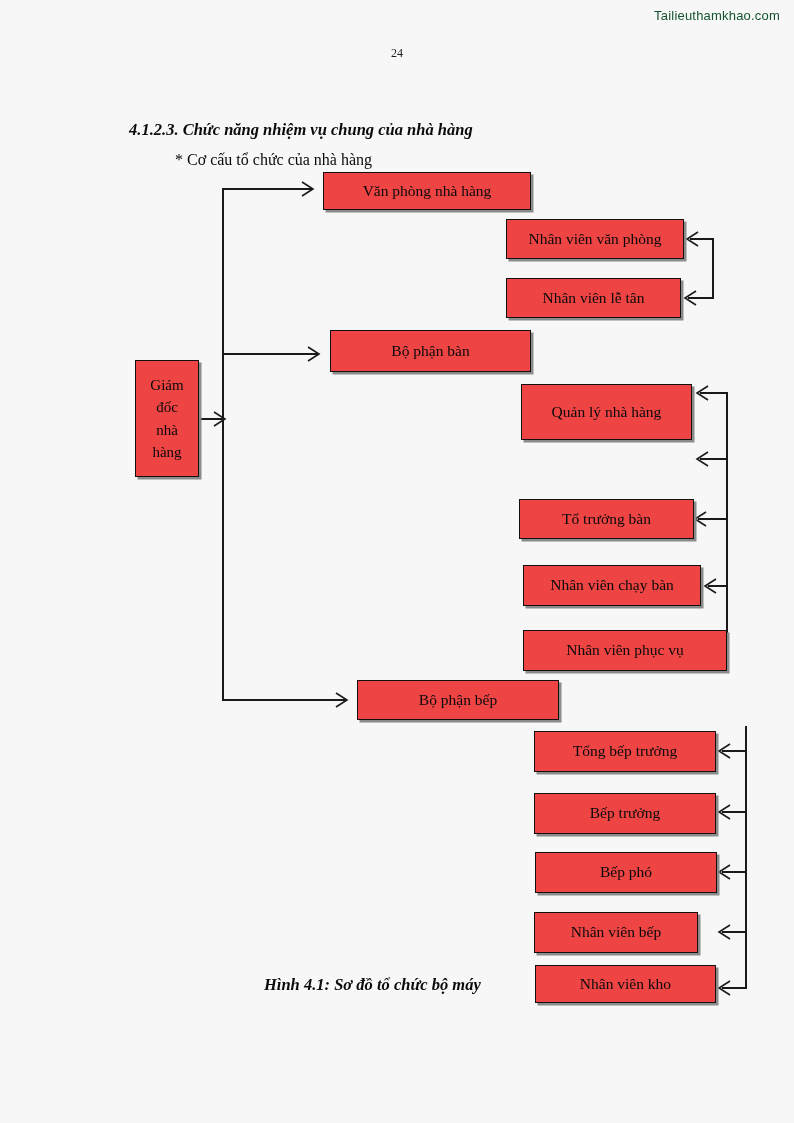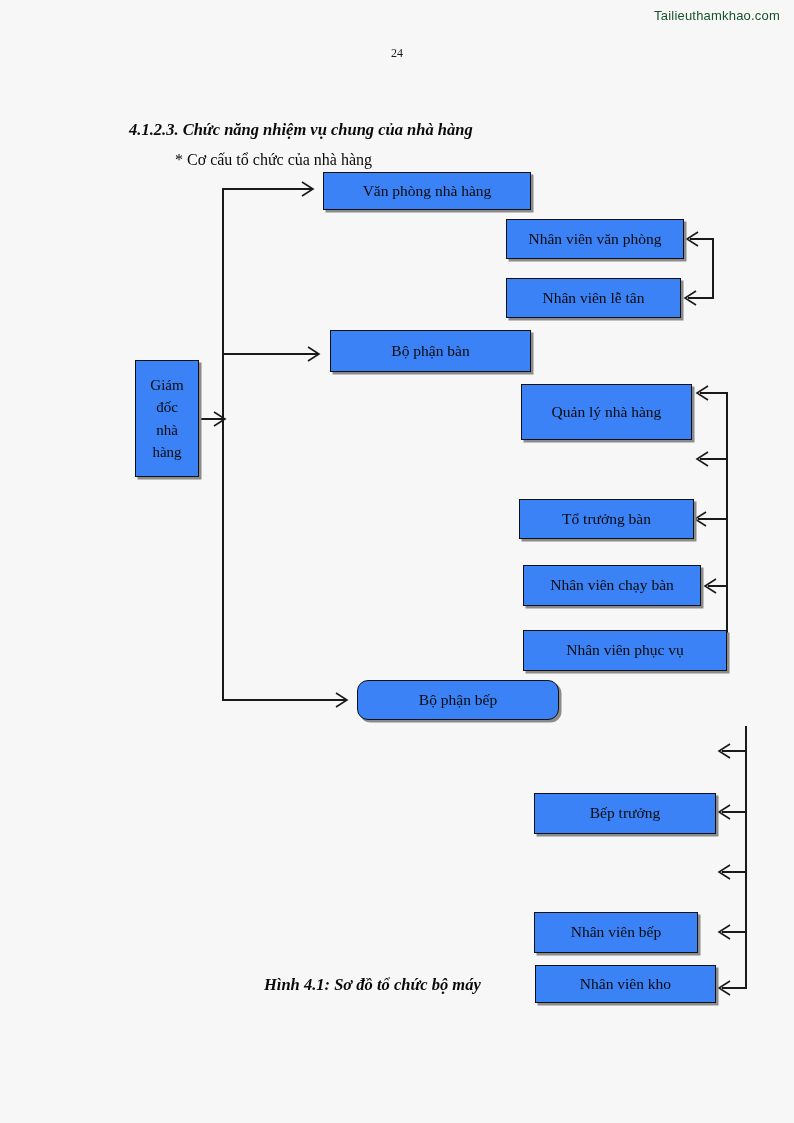--- a/index.html
+++ b/index.html
@@ -75,21 +75,21 @@
     font-weight: bold;
     font-style: italic;
     white-space: nowrap;
     color: #0a0a0a;
   }
 
   
   .box {
     position: absolute;
     box-sizing: border-box;
-    background: #3b82f6;
+    background: #ef4444;
     border: 1.4px solid #111111;
     box-shadow: 2.5px 2.5px 0 0 #8b8b8b;
     display: flex;
     align-items: center;
     justify-content: center;
     text-align: center;
     font-size: 15.5px;
     line-height: 1.35;
     color: #0a0a0a;
   }
@@ -209,21 +209,21 @@
     <span class="line">nhà</span>
     <span class="line">hàng</span>
   </div>
 
   <div class="box" style="left:323px; top:172px; width:208px; height:38px;">
     <span>Văn phòng nhà hàng</span>
   </div>
   <div class="box" style="left:330px; top:330px; width:201px; height:42px;">
     <span>Bộ phận bàn</span>
   </div>
-  <div class="box" style="left:357px; top:680px; width:202px; height:40px;border-radius:11px;">
+  <div class="box" style="left:357px; top:680px; width:202px; height:40px;">
     <span>Bộ phận bếp</span>
   </div>
 
   <div class="box" style="left:506px; top:219px; width:178px; height:40px;">
     <span>Nhân viên văn phòng</span>
   </div>
   <div class="box" style="left:506px; top:278px; width:175px; height:40px;">
     <span>Nhân viên lễ tân</span>
   </div>
 
@@ -233,23 +233,29 @@
   <div class="box" style="left:519px; top:499px; width:175px; height:40px;">
     <span>Tổ trưởng bàn</span>
   </div>
   <div class="box" style="left:523px; top:565px; width:178px; height:41px;">
     <span>Nhân viên chạy bàn</span>
   </div>
   <div class="box" style="left:523px; top:630px; width:204px; height:41px;">
     <span>Nhân viên phục vụ</span>
   </div>
 
+  <div class="box" style="left:534px; top:731px; width:182px; height:41px;">
+    <span>Tổng bếp trưởng</span>
+  </div>
   <div class="box" style="left:534px; top:793px; width:182px; height:41px;">
     <span>Bếp trưởng</span>
   </div>
+  <div class="box" style="left:535px; top:852px; width:182px; height:41px;">
+    <span>Bếp phó</span>
+  </div>
   <div class="box" style="left:534px; top:912px; width:164px; height:41px;">
     <span>Nhân viên bếp</span>
   </div>
   <div class="box" style="left:535px; top:965px; width:181px; height:38px;">
     <span>Nhân viên kho</span>
   </div>
 
   <div class="caption">Hình 4.1: Sơ đồ tổ chức bộ máy</div>
 
 </div>

